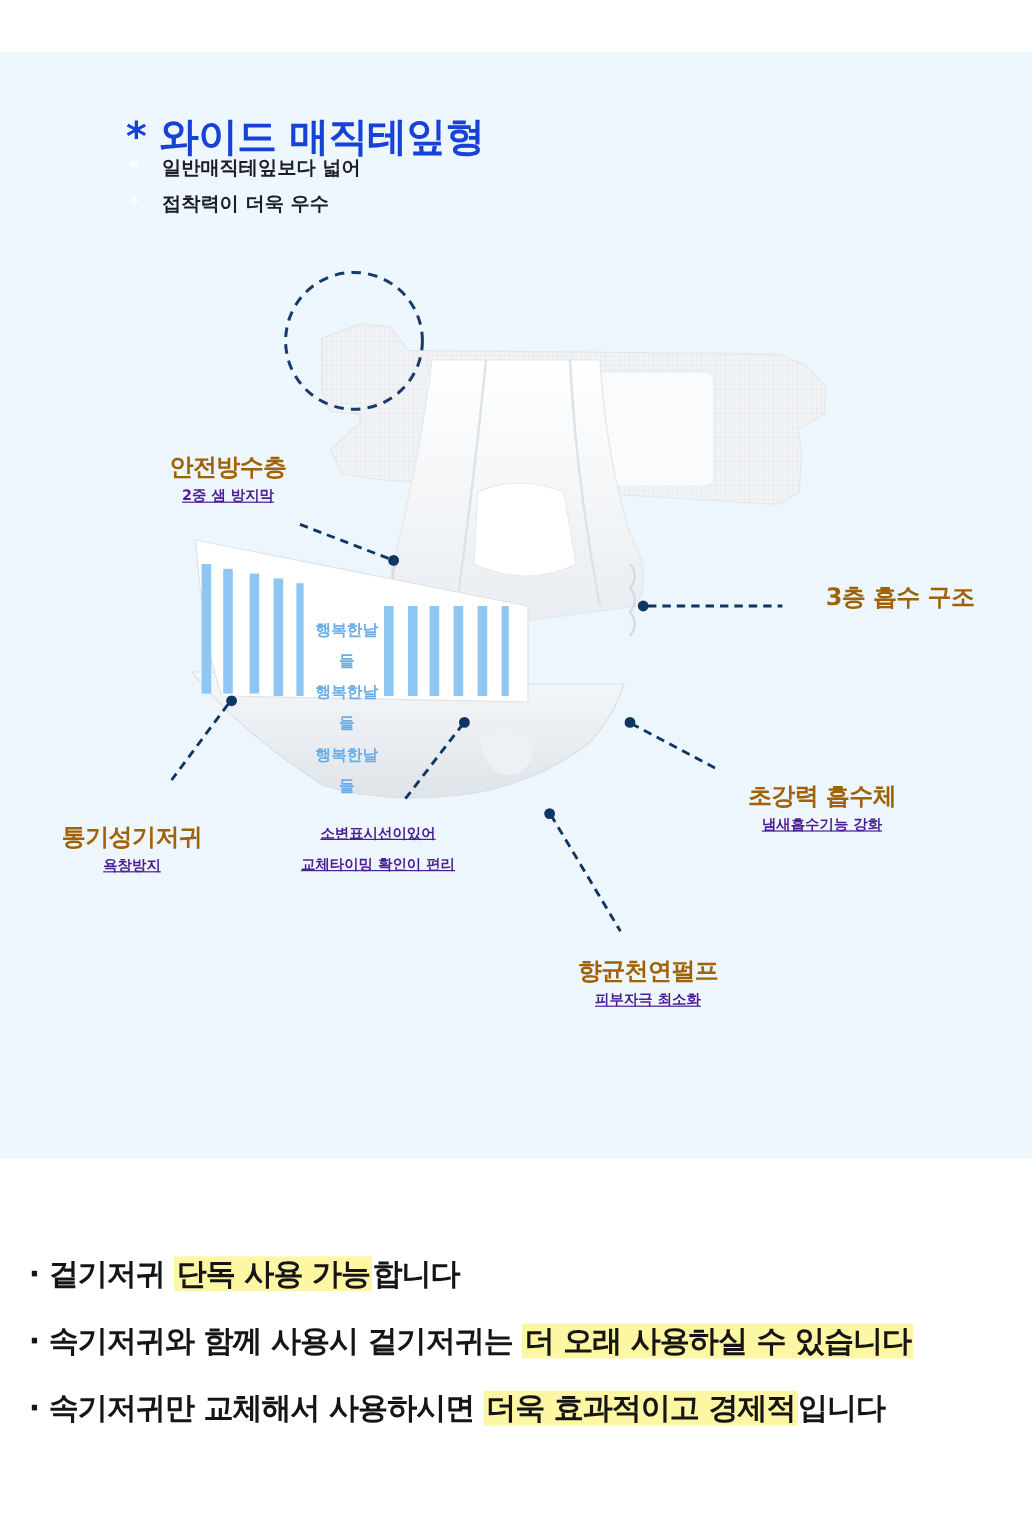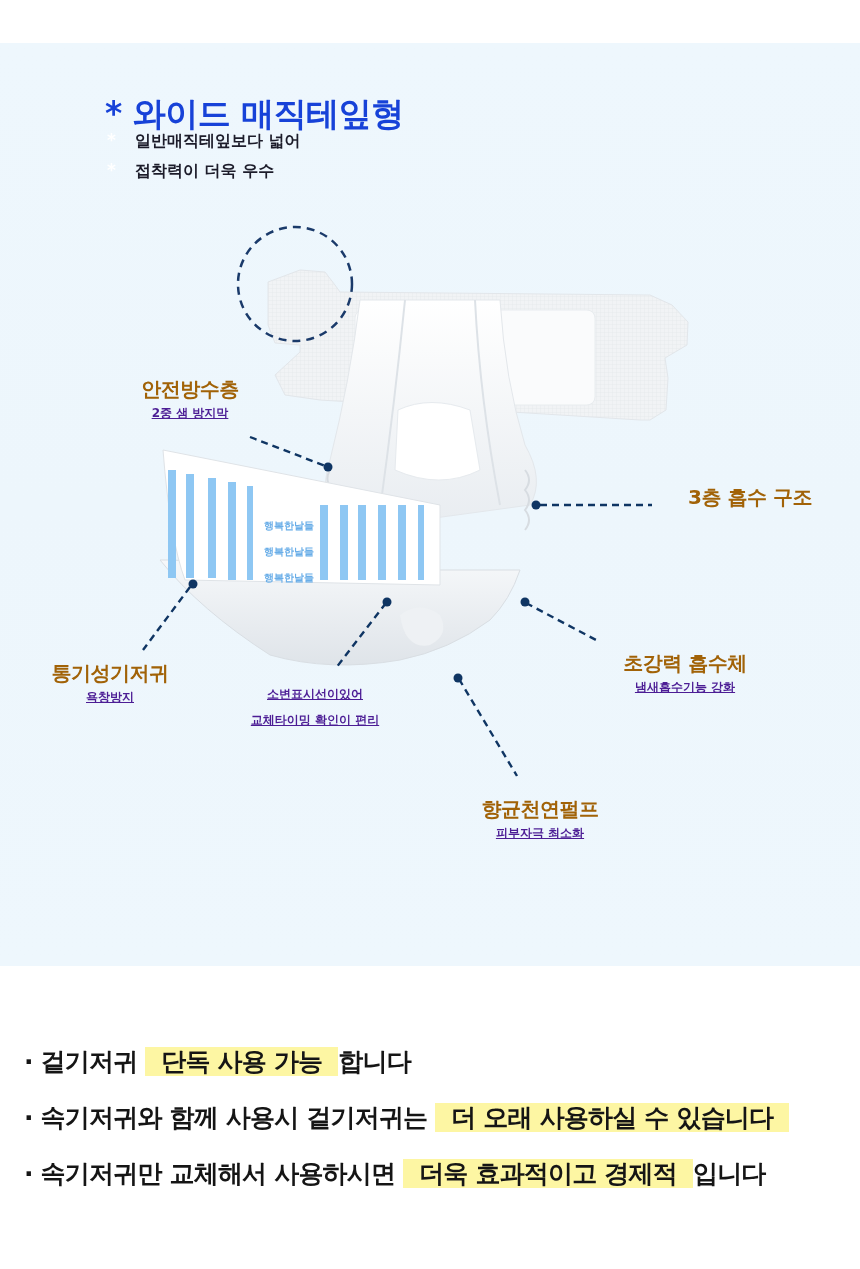--- a/index.html
+++ b/index.html
@@ -7,21 +7,21 @@
   .panel{position:absolute;left:0;top:43px;width:860px;height:923px;background:linear-gradient(180deg,#eef7fd 0%,#edf6fc 50%,#eef7fd 100%);}
   .abs{position:absolute;}
   .headline{left:105px;top:92px;font-size:33px;font-weight:bold;color:#1742d8;letter-spacing:-0.5px;white-space:nowrap;}
   .sub{font-size:16px;color:#1c1c2a;font-weight:bold;white-space:nowrap;}
   .sub-star{color:#ffffff;font-size:17px;font-weight:bold;}
   .lbl-title{font-size:20px;font-weight:bold;color:#a16207;letter-spacing:-0.5px;white-space:nowrap;}
   .lbl-desc{font-size:12px;font-weight:bold;color:#4c1d95;white-space:nowrap;text-decoration:underline;}
   .center{text-align:center;}
   .bullets{position:absolute;left:24px;top:1040px;}
   .bullet{font-size:25px;font-weight:bold;color:#151515;letter-spacing:-0.8px;white-space:nowrap;height:56px;line-height:44px;}
-  .hl{background:#fdf6a3;padding:0 16px;}
+  .hl{background:#fdf6a3;padding:0 2px;}
   svg{position:absolute;left:0;top:0;}
 </style>
 </head>
 <body>
 
 <div class="panel"></div>
 
 <svg width="860" height="1269" viewBox="0 0 860 1269">
   <defs>
     <pattern id="mesh" width="4" height="4" patternUnits="userSpaceOnUse">
@@ -86,21 +86,21 @@
   <g fill="#0f3563">
     <circle cx="328" cy="467" r="4.5"></circle>
     <circle cx="536" cy="505" r="4.5"></circle>
     <circle cx="193" cy="584" r="4.5"></circle>
     <circle cx="387" cy="602" r="4.5"></circle>
     <circle cx="525" cy="602" r="4.5"></circle>
     <circle cx="458" cy="678" r="4.5"></circle>
   </g>
 </svg>
 
-<div class="abs" style="left:260px;top:513px;width:58px;font-size:10px;color:#6aaee8;font-weight:bold;line-height:26px;text-align:center;">
+<div class="abs" style="left:260px;top:513px;width:58px;font-size:13px;color:#6aaee8;font-weight:bold;line-height:26px;text-align:center;">
   <div>행복한날들</div>
   <div>행복한날들</div>
   <div>행복한날들</div>
 </div>
 
 <div class="abs headline">* 와이드 매직테잎형</div>
 <div class="abs" style="left:107px;top:130px;">
   <span class="sub-star">*</span>
   <span class="sub" style="margin-left:14px;">일반매직테잎보다 넓어</span>
 </div>
@@ -111,21 +111,21 @@
 
 <div class="abs center" style="left:120px;top:376px;width:140px;">
   <div class="lbl-title">안전방수층</div>
   <div class="lbl-desc" style="margin-top:2px;">2중 샘 방지막</div>
 </div>
 
 <div class="abs center" style="left:640px;top:484px;width:220px;">
   <div class="lbl-title">3층 흡수 구조</div>
 </div>
 
-<div class="abs center" style="left:30px;top:660px;width:160px;">
+<div class="abs center" style="left:30px;top:684px;width:160px;">
   <div class="lbl-title">통기성기저귀</div>
   <div class="lbl-desc" style="margin-top:2px;">욕창방지</div>
 </div>
 
 <div class="abs center" style="left:205px;top:681px;width:220px;">
   <div class="lbl-desc" style="line-height:26px;">소변표시선이있어</div>
   <div class="lbl-desc" style="line-height:26px;">교체타이밍 확인이 편리</div>
 </div>
 
 <div class="abs center" style="left:590px;top:650px;width:190px;">

